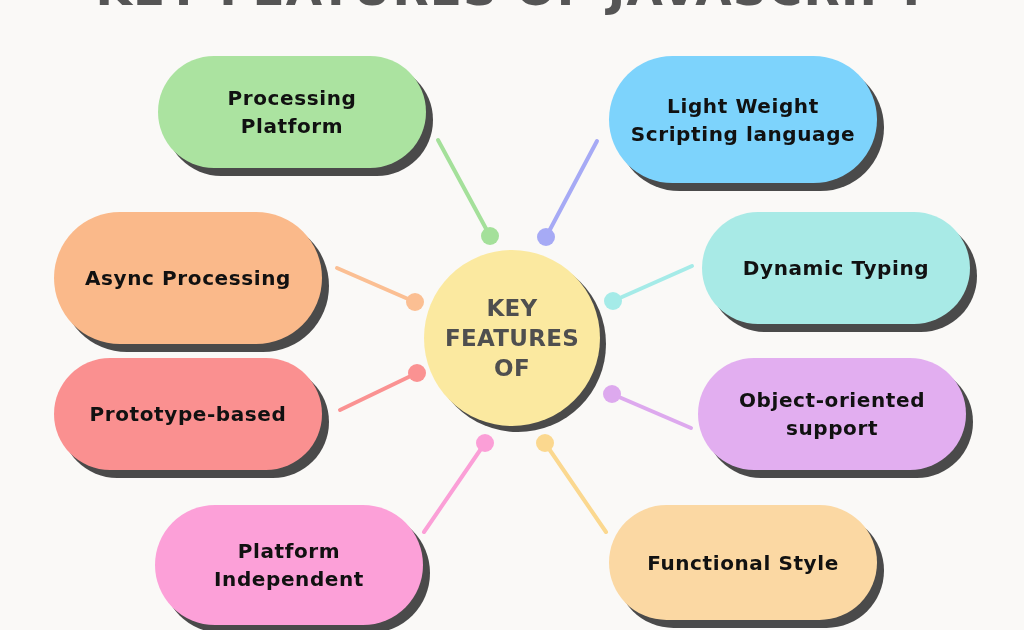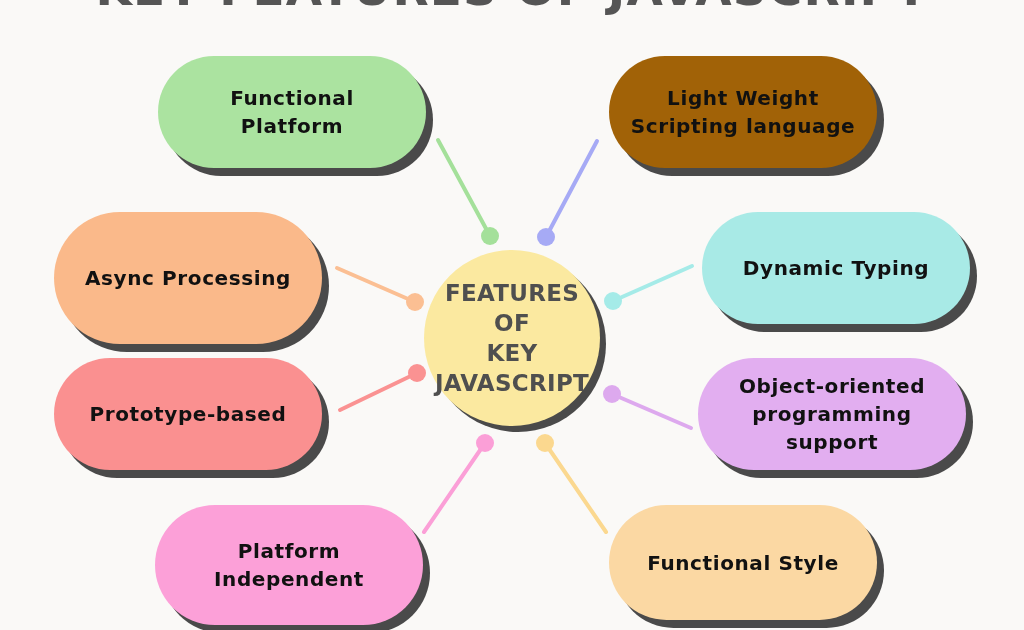--- a/index.html
+++ b/index.html
@@ -104,25 +104,25 @@
       <circle cx="612" cy="394" r="9" fill="#dda9ee"></circle>
       <line x1="424" y1="532" x2="485" y2="443" stroke="#fb9fd7" stroke-width="4" stroke-linecap="round"></line>
       <circle cx="485" cy="443" r="9" fill="#fb9fd7"></circle>
       <line x1="606" y1="532" x2="545" y2="443" stroke="#fbd88f" stroke-width="4" stroke-linecap="round"></line>
       <circle cx="545" cy="443" r="9" fill="#fbd88f"></circle>
     </svg>
 
   <div id="nodes-layer">
       <div class="node" style="left: 158px; top: 56px; width: 268px; height: 112px; background: rgb(171, 227, 160); box-shadow: rgb(74, 74, 74) 7px 8px 0px 0px;">
         <div>
-          <div>Functional</div>
+          <div>Processing</div>
           <div>Platform</div>
         </div>
       </div>
-      <div class="node" style="left: 609px; top: 56px; width: 268px; height: 112px; background: #a16207; box-shadow: rgb(74, 74, 74) 7px 8px 0px 0px;">
+      <div class="node" style="left: 609px; top: 56px; width: 268px; height: 127px; background: #7dd3fc; box-shadow: rgb(74, 74, 74) 7px 8px 0px 0px;">
         <div>
           <div>Light Weight</div>
           <div>Scripting language</div>
         </div>
       </div>
       <div class="node" style="left: 54px; top: 212px; width: 268px; height: 132px; background: rgb(250, 185, 138); box-shadow: rgb(74, 74, 74) 7px 8px 0px 0px;">
         <div>
           <div>Async Processing</div>
         </div>
       </div>
@@ -132,38 +132,36 @@
         </div>
       </div>
       <div class="node" style="left: 54px; top: 358px; width: 268px; height: 112px; background: rgb(250, 144, 144); box-shadow: rgb(74, 74, 74) 7px 8px 0px 0px;">
         <div>
           <div>Prototype-based</div>
         </div>
       </div>
       <div class="node" style="left: 698px; top: 358px; width: 268px; height: 112px; background: rgb(226, 174, 240); box-shadow: rgb(74, 74, 74) 7px 8px 0px 0px;">
         <div>
           <div>Object-oriented</div>
-          <div>programming</div>
           <div>support</div>
         </div>
       </div>
       <div class="node" style="left: 155px; top: 505px; width: 268px; height: 120px; background: rgb(252, 160, 216); box-shadow: rgb(74, 74, 74) 7px 8px 0px 0px;">
         <div>
           <div>Platform</div>
           <div>Independent</div>
         </div>
       </div>
       <div class="node" style="left: 609px; top: 505px; width: 268px; height: 115px; background: rgb(251, 216, 163); box-shadow: rgb(74, 74, 74) 7px 8px 0px 0px;">
         <div>
           <div>Functional Style</div>
         </div>
       </div>
     </div>
 
   <div id="center-node" style="left: 424px; top: 250px; width: 176px; height: 176px; background: rgb(251, 233, 160); color: rgb(79, 79, 79); box-shadow: rgb(74, 74, 74) 6px 6px 0px 0px;">
     <div>
+      <div>KEY</div>
       <div>FEATURES OF</div>
-      <div>KEY</div>
-      <div>JAVASCRIPT</div>
     </div>
   </div>
 
 </div>
 
 </body></html>

